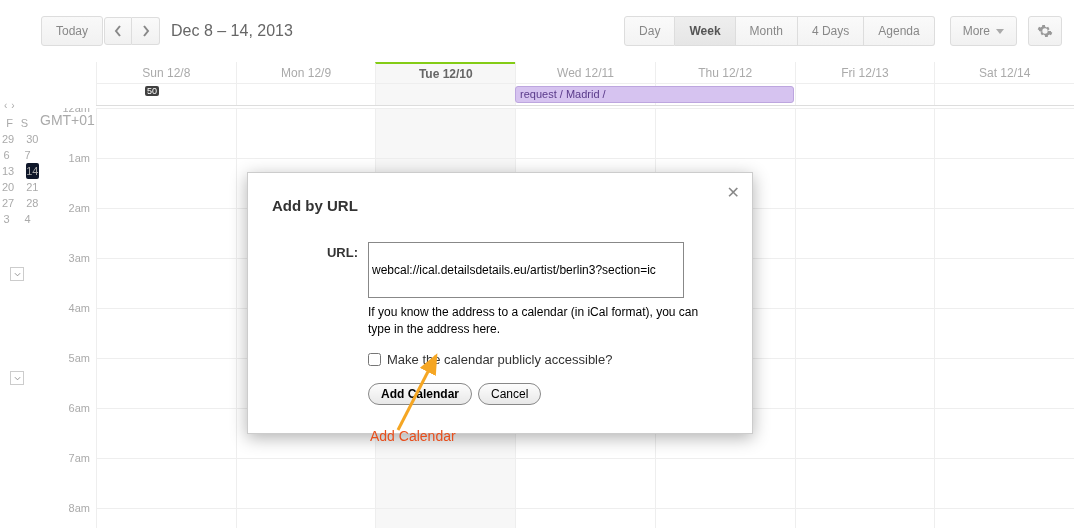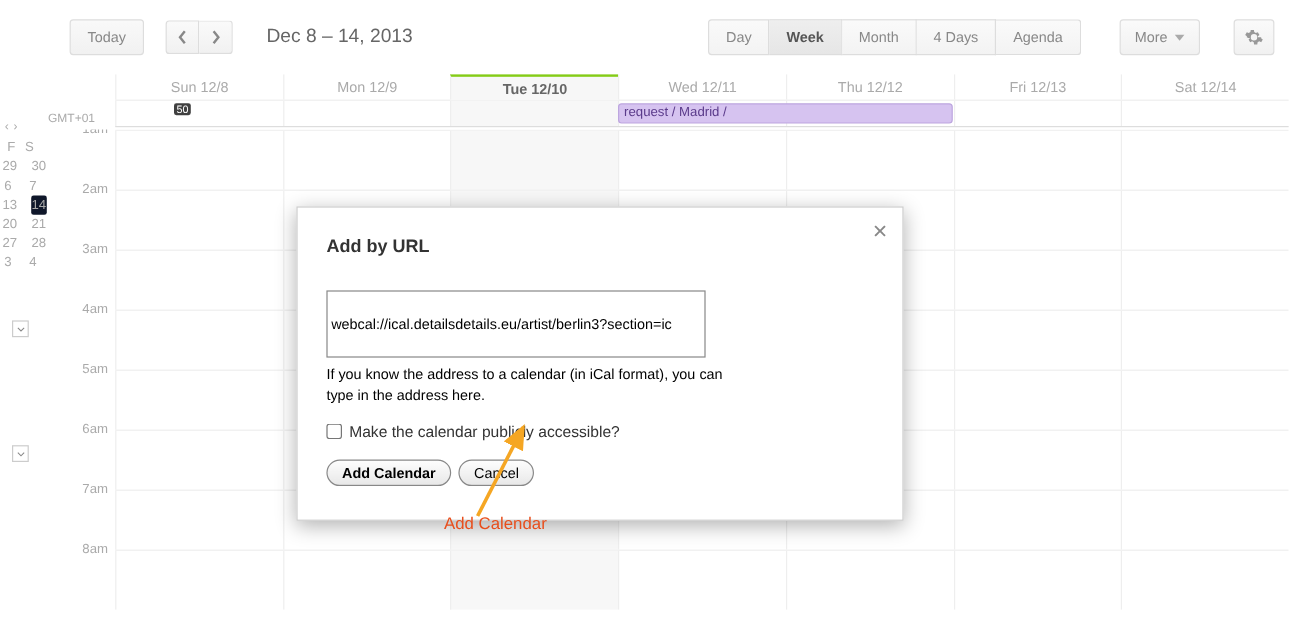--- a/index.html
+++ b/index.html
@@ -1,21 +1,21 @@
 <!DOCTYPE html>
 <html><head>
 <meta charset="utf-8">
 <style>
   * { box-sizing: border-box; margin: 0; padding: 0; }
   body { font-family: Arial, sans-serif; font-size: 13px; color: #333; background: #fff; overflow: hidden; }
   
   .root { width: 1074px; height: 528px; position: relative; }
   
   
-  .topbar { height: 62px; display: flex; align-items: center; padding: 0 12px; gap: 18px; }
+  .topbar { height: 62px; display: flex; align-items: center; padding: 0 12px; gap: 1px; }
   .spacer-left { width: 28px; }
   .btn-today { background: linear-gradient(#f9f9f9,#f1f1f1); border: 1px solid #ddd; color: #888; border-radius: 3px; padding: 7px 14px; font-size: 12px; cursor: pointer; }
   .nav-arrows { display: flex; }
   .arrow-btn { border: 1px solid #ddd; background: linear-gradient(#fafafa,#f1f1f1); width: 28px; height: 28px; display: flex; align-items: center; justify-content: center; color: #888; cursor: pointer; }
   .arrow-btn:first-child { border-radius: 3px 0 0 3px; }
   .arrow-btn:last-child { border-radius: 0 3px 3px 0; border-left: none; }
   .arrow-btn svg { width: 8px; height: 12px; }
   .date-range { font-size: 16px; color: #666; margin-left: 10px; }
   .top-spacer { flex: 1; }
   .view-tabs { display: flex; }
@@ -36,21 +36,21 @@
   .mini-head { display: flex; justify-content: space-around; margin-top: 6px; padding: 0 2px;}
   .mini-rows { margin-top: 2px; }
   .mini-row { display: flex; justify-content: space-around; line-height: 16px; padding: 0 2px; gap: 12px;}
   .mini-cell { width: 14px; text-align: center; }
   .mini-today { background: #0f172a; border-radius: 2px; }
   .mini-collapse { margin-top: 40px; border: 1px solid #ccc; width: 14px; height: 14px; margin-left: 10px; display:flex; align-items:center; justify-content:center; cursor:pointer; }
   .mini-collapse svg { width:7px; height:5px; }
   
   
   .cal-wrap { position: absolute; left: 40px; top: 62px; right: 0; bottom: 0; }
-  .tz-label { position: absolute; left: 0; top: 32px; font-size: 10px; color: #aaa; text-align: center; }
+  .tz-label { position: absolute; left: 0; top: 50px; font-size: 14px; color: #aaa; text-align: center; }
   .day-headers { display: flex; height: 22px; margin-left: 56px; border-bottom: 1px solid #eee; }
   .day-header { flex: 1; text-align: center; font-size: 12px; color: #aaa; border-left: 1px solid #eee; display:flex; align-items:center; justify-content:center; }
   .day-header.active { color: #666; font-weight: bold; background: #f7f7f7; border-top: 2px solid #84cc16; }
   .allday-row { display: flex; height: 22px; margin-left: 56px; border-bottom: 1px solid #ddd; position: relative; }
   .allday-cell { flex: 1; border-left: 1px solid #eee; }
   .allday-cell.active { background: #f7f7f7; }
   .event-chip { position: absolute; left: 42.85%; width: 28.5%; top: 2px; bottom: 2px; background: #d6c3f0; border: 1px solid #bda6df; border-radius: 3px; padding: 1px 4px; font-size: 11px; color: #5a3a8a; overflow: hidden; white-space: nowrap; }
   
   .weeknum { position:absolute; left:49px; top:2px; background:#404040; color:#fff; font-size:9px; padding:0 2px; border-radius:2px; }
   
@@ -183,20 +183,32 @@
         <div class="allday-cell active"></div>
         <div class="allday-cell"></div>
         <div class="allday-cell"></div>
         <div class="allday-cell"></div>
         <div class="allday-cell"></div>
         <div class="event-chip">request / Madrid /</div>
       </div>
     <div class="tz-label">GMT+01</div>
     <div class="hours-scroll" id="hours-scroll">
         <div class="hour-row">
+          <div class="hour-label">12am</div>
+          <div class="hour-cells">
+            <div class="hour-cell"></div>
+            <div class="hour-cell"></div>
+            <div class="hour-cell active"></div>
+            <div class="hour-cell"></div>
+            <div class="hour-cell"></div>
+            <div class="hour-cell"></div>
+            <div class="hour-cell"></div>
+          </div>
+        </div>
+        <div class="hour-row">
           <div class="hour-label">1am</div>
           <div class="hour-cells">
             <div class="hour-cell"></div>
             <div class="hour-cell"></div>
             <div class="hour-cell active"></div>
             <div class="hour-cell"></div>
             <div class="hour-cell"></div>
             <div class="hour-cell"></div>
             <div class="hour-cell"></div>
           </div>
@@ -287,20 +299,21 @@
         </div>
       </div>
   </div>
 
   <div class="dialog">
     <button class="dlg-close">
       <span>✕</span>
     </button>
     <div class="dlg-title">Add by URL</div>
     <div class="dlg-row">
+      <div class="dlg-label">URL:</div>
       <div class="dlg-body">
         <input class="dlg-input" value="webcal://ical.detailsdetails.eu/artist/berlin3?section=ic" style="">
         <div class="dlg-hint">If you know the address to a calendar (in iCal format), you can type in the address here.</div>
         <div class="dlg-check-row">
           <input type="checkbox" style="">
           <span>Make the calendar publicly accessible?</span>
         </div>
         <div class="dlg-buttons">
           <button class="pill-btn primary">Add Calendar</button>
           <button class="pill-btn">Cancel</button>

